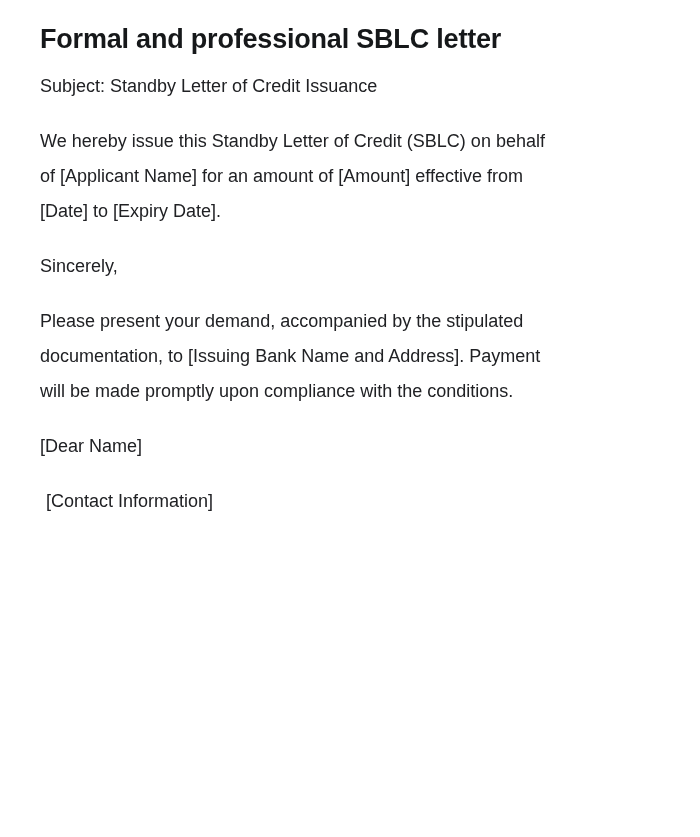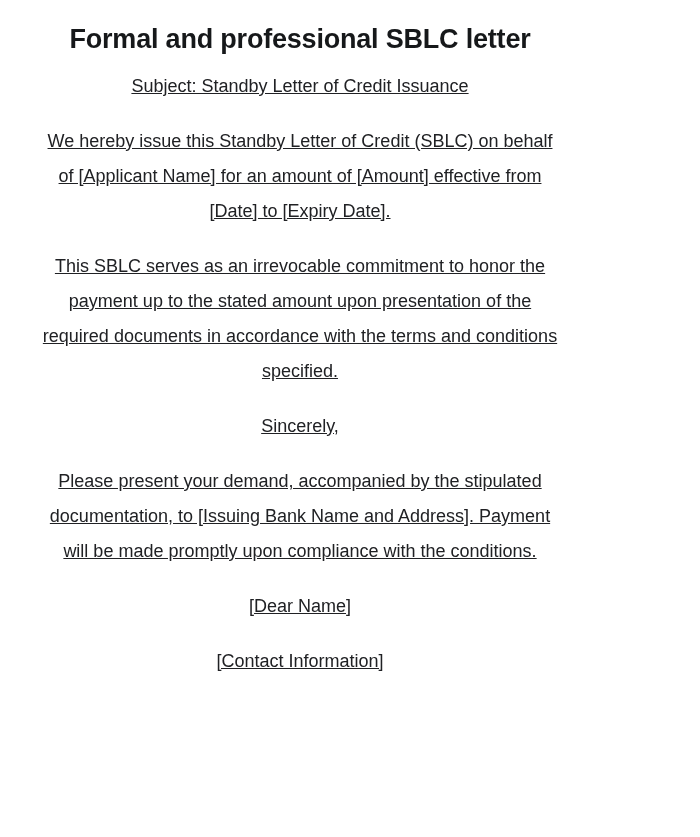--- a/index.html
+++ b/index.html
@@ -15,21 +15,20 @@
     font-family: "Liberation Sans", sans-serif;
     -webkit-font-smoothing: antialiased;
   }
 
   .doc {
     box-sizing: border-box;
     width: 623px;
     height: 837px;
     background: #ffffff;
     padding: 22px 63px 0 40px;
-    text-align: center;
   }
 
   .doc-title {
     margin: 0 0 0 0;
     font-family: "Liberation Sans", sans-serif;
     font-size: 27px;
     font-weight: 700;
     line-height: 34px;
     letter-spacing: -0.2px;
     color: #16181a;
@@ -41,37 +40,36 @@
 
   .doc-para {
     margin: 0 0 20px 0;
     font-family: "Liberation Sans", sans-serif;
     font-size: 18px;
     font-weight: 400;
     line-height: 35px;
     color: #202124;
     max-width: 600px;
     white-space: normal;
-    text-decoration: underline;
   }
 
   .doc-para:last-child {
     margin-bottom: 0;
+    margin-left: 6px;
   }
 </style>
 </head>
 <body>
 
 <div class="doc">
 
   <h1 class="doc-title">Formal and professional SBLC letter</h1>
 
   <div class="body-block">
     <p class="doc-para">Subject: Standby Letter of Credit Issuance</p>
     <p class="doc-para">We hereby issue this Standby Letter of Credit (SBLC) on behalf of [Applicant Name] for an amount of [Amount] effective from [Date] to [Expiry Date].</p>
-    <p class="doc-para">This SBLC serves as an irrevocable commitment to honor the payment up to the stated amount upon presentation of the required documents in accordance with the terms and conditions specified.</p>
     <p class="doc-para">Sincerely,</p>
     <p class="doc-para">Please present your demand, accompanied by the stipulated documentation, to [Issuing Bank Name and Address]. Payment will be made promptly upon compliance with the conditions.</p>
     <p class="doc-para">[Dear Name]</p>
     <p class="doc-para">[Contact Information]</p>
   </div>
 
 </div>
 
 </body></html>

